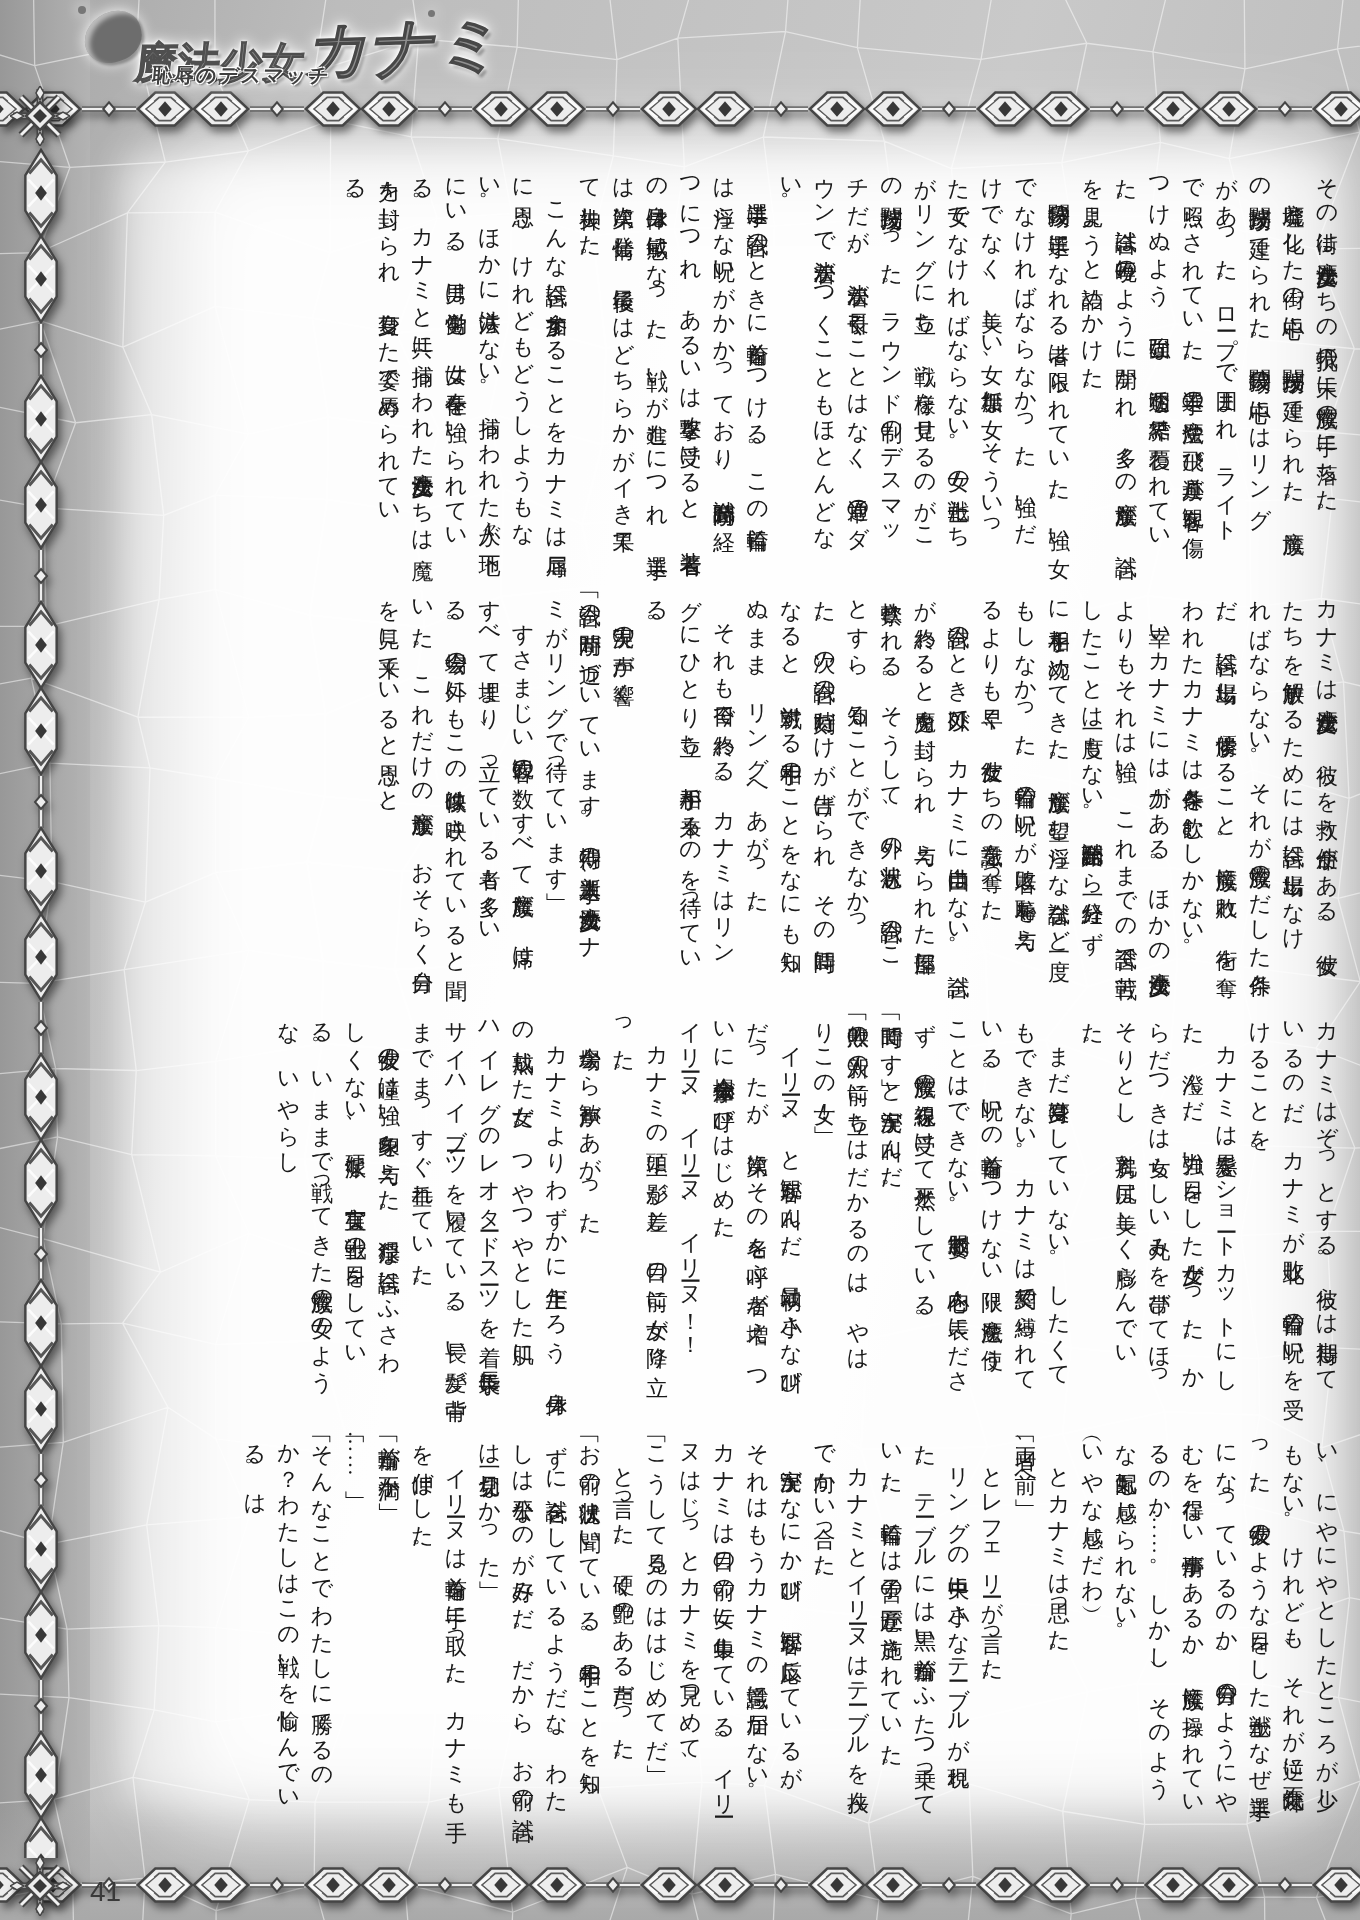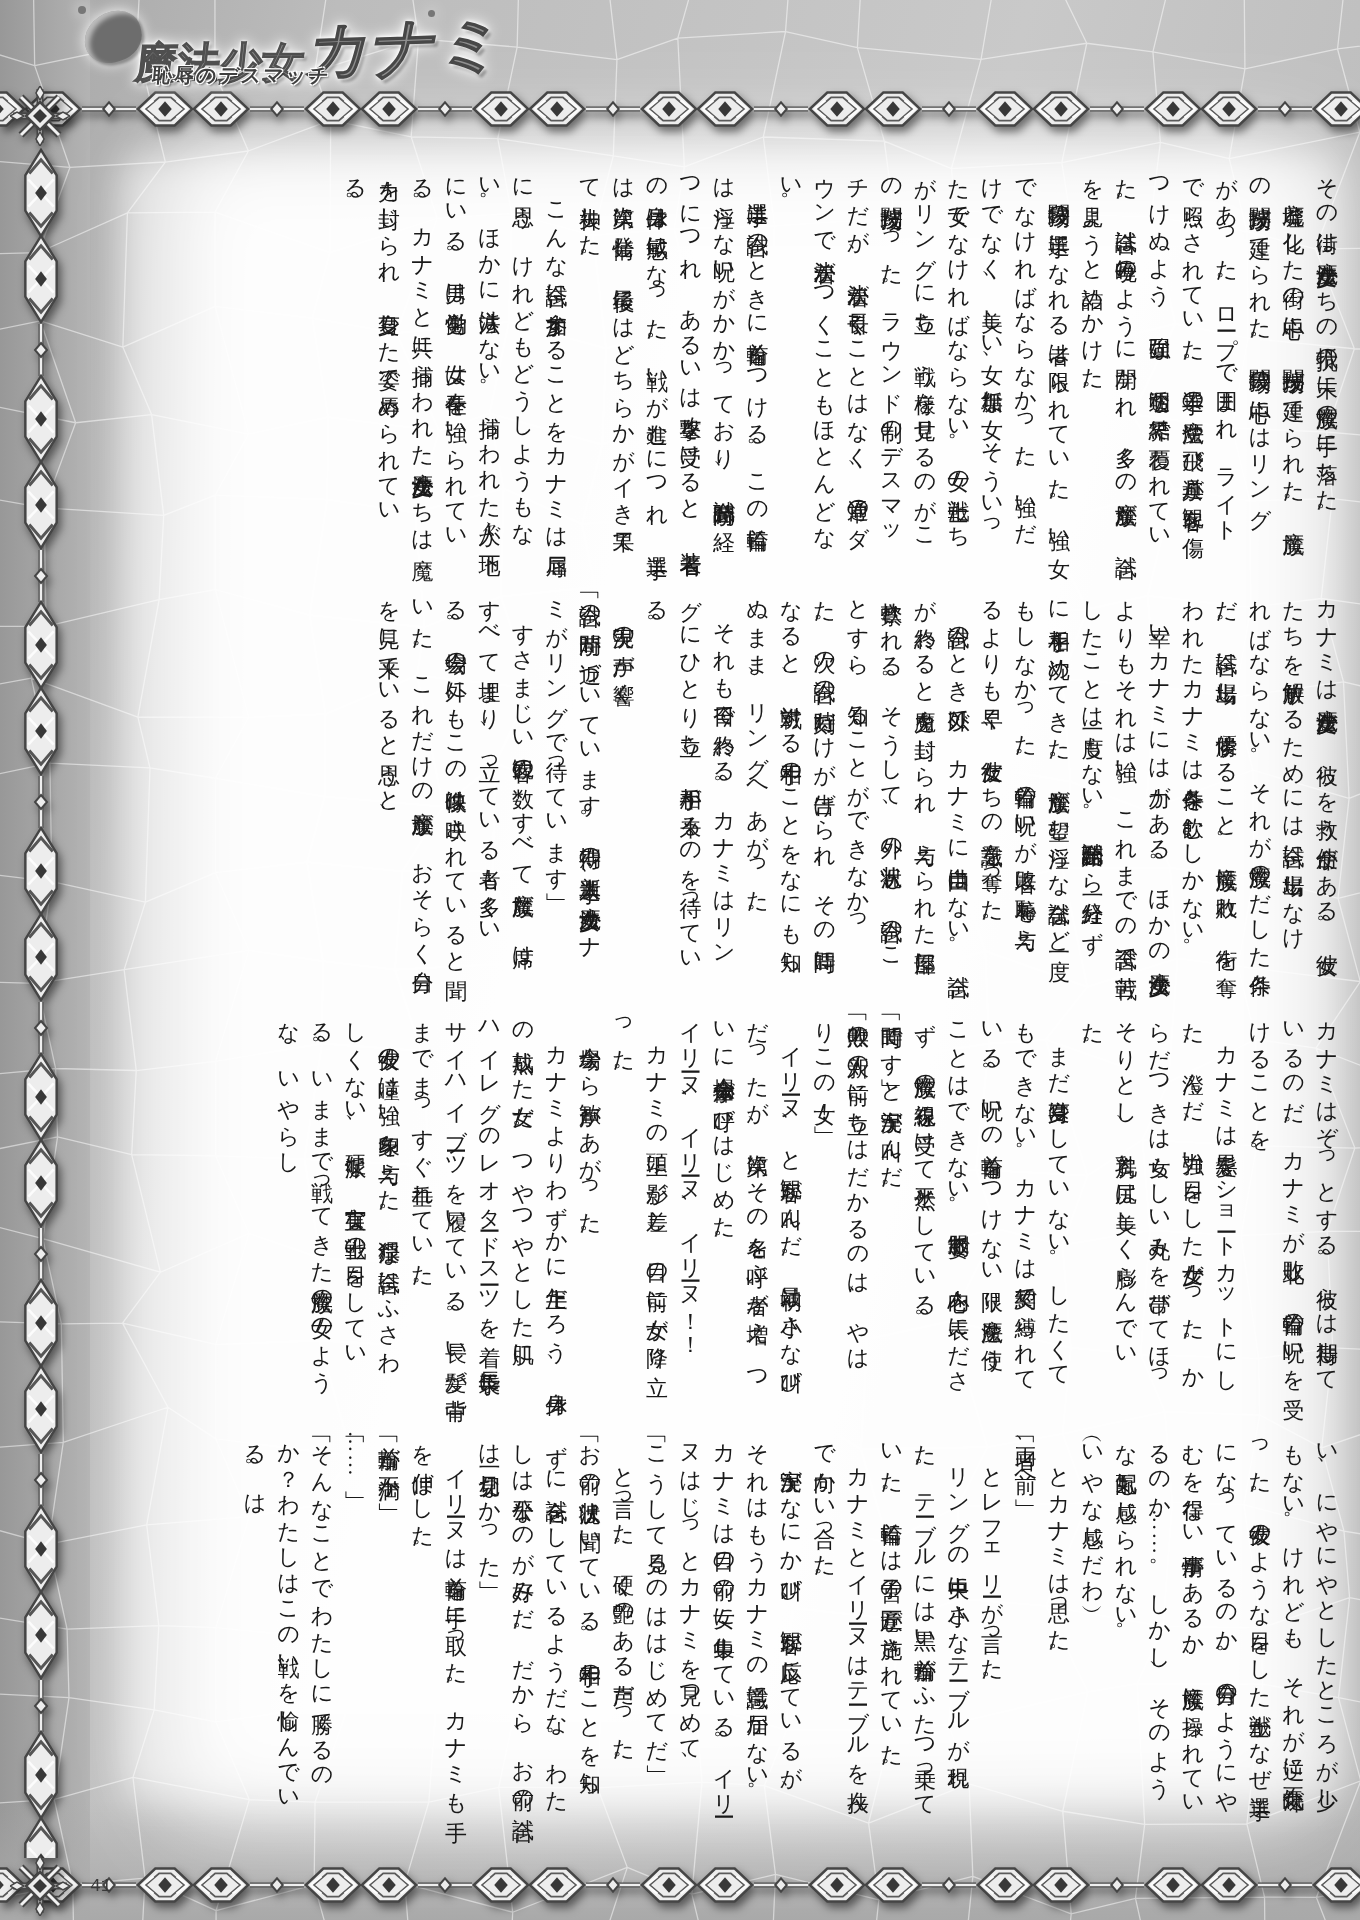--- a/index.html
+++ b/index.html
@@ -44,21 +44,21 @@
     text-shadow:-1px -1px 0 #fff,1px -1px 0 #fff,-1px 1px 0 #fff,1px 1px 0 #fff,2px 2px 2px rgba(0,0,0,.4);}
 
   .text-area{position:absolute;left:96px;right:16px;top:0;z-index:8;}
   .band{position:absolute;left:0;right:0;height:380px;
     writing-mode:vertical-rl;text-orientation:mixed;
     font-size:22px;line-height:33.5px;letter-spacing:1.5px;color:#191919;}
   .band p{margin:0;padding:0;}
   #band1{top:163px;} #band2{top:585px;} #band3{top:1007px;} #band4{top:1429px;}
 
   .page-number{position:absolute;left:90px;top:1876px;z-index:9;
-    font-family:Liberation Mono, monospace;font-size:18px;color:#3a3a3a;}
+    font-family:Liberation Sans, sans-serif;font-size:28px;color:#3a3a3a;}
 </style>
 </head>
 <body>
 
 <div class="page">
 
   <svg width="0" height="0" style="position:absolute">
     <defs>
       <symbol id="orn-d" viewBox="0 0 64 44">
         <path d="M4 22 L22 5 L42 5 L60 22 L42 39 L22 39 Z" fill="#ededed" stroke="#454545" stroke-width="2.5"></path>

